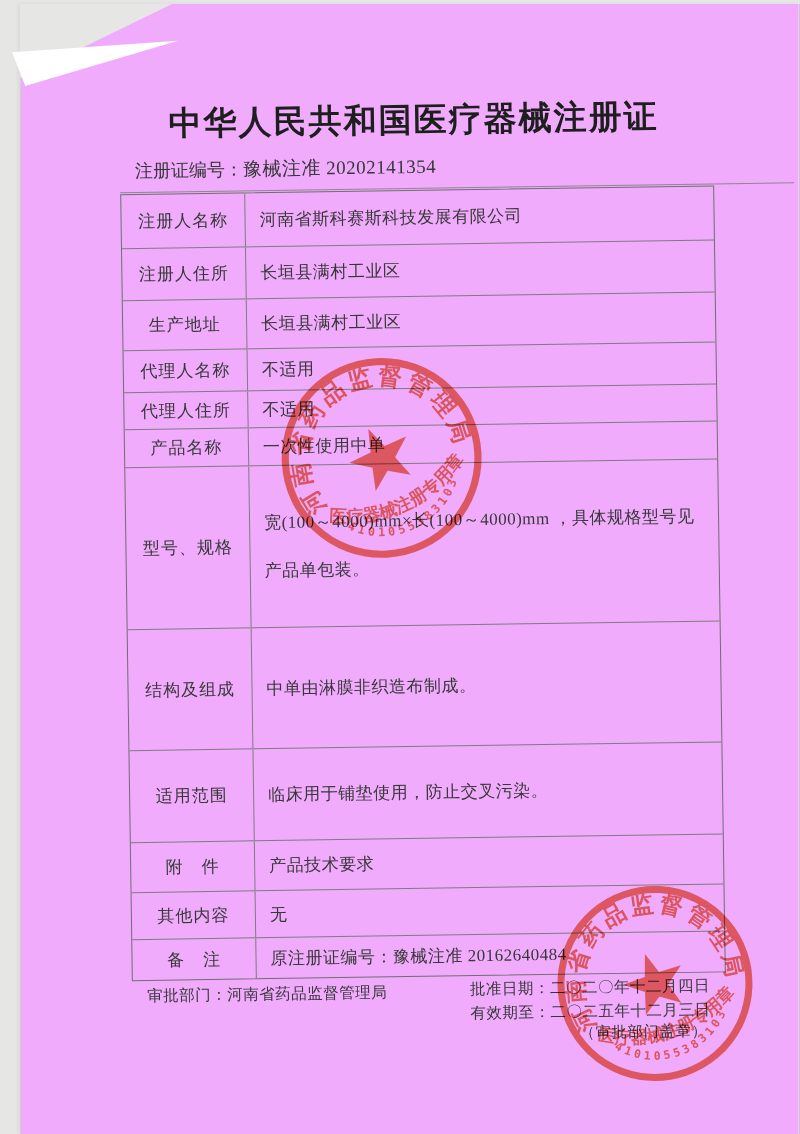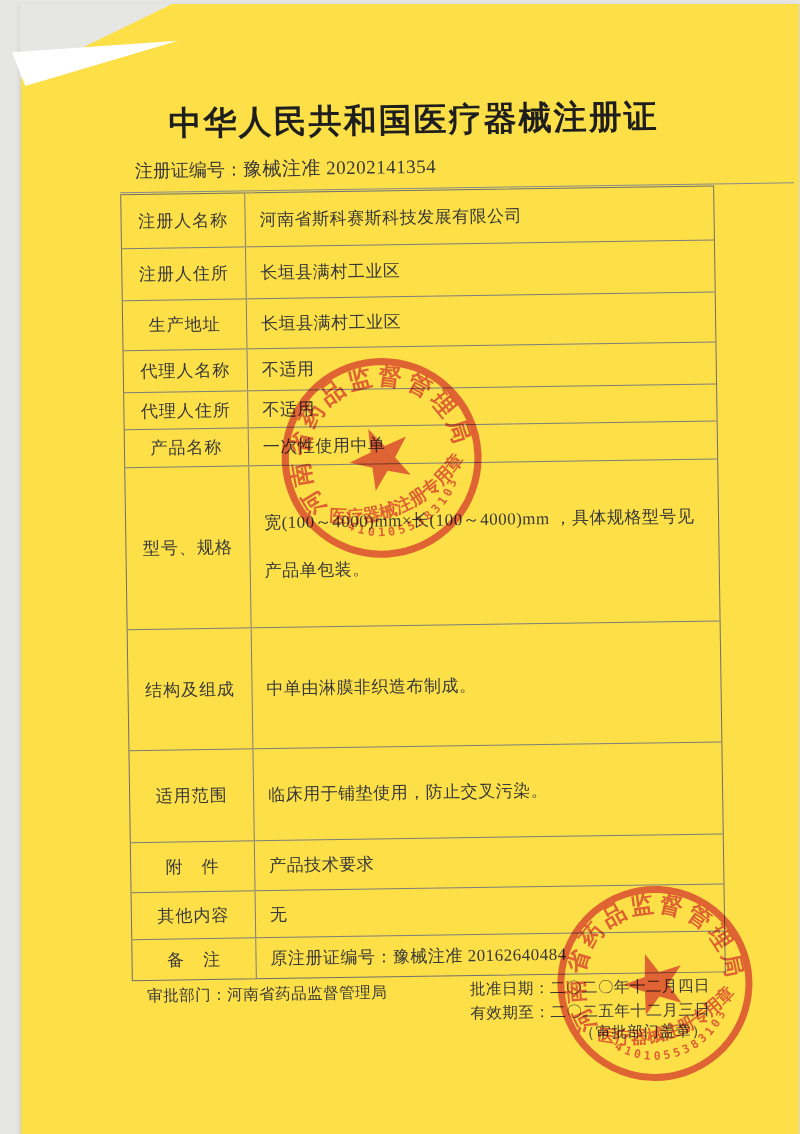--- a/index.html
+++ b/index.html
@@ -5,21 +5,21 @@
   html,body{margin:0;padding:0;}
   body{
     width:800px;height:1134px;position:relative;overflow:hidden;
     background:#e6e6e4;
     font-family:"Liberation Serif","DejaVu Serif",serif;
     color:#383838;
   }
   
   .paper{
     position:absolute;left:20px;top:4px;right:0;bottom:0;
-    background:#fde047;
+    background:#f0abfc;
     border-left:1px solid #cfcfcd;
     box-shadow:-2px 0 4px rgba(0,0,0,.06);
   }
   .right-edge{position:absolute;top:0;bottom:0;right:1px;width:1px;background:#d8d8d6;}
   
   .corner-cut{
     position:absolute;left:20px;top:4px;width:152px;height:74px;
     background:#e6e6e4;
     clip-path:polygon(0 0,100% 0,0 100%);
     z-index:6;

